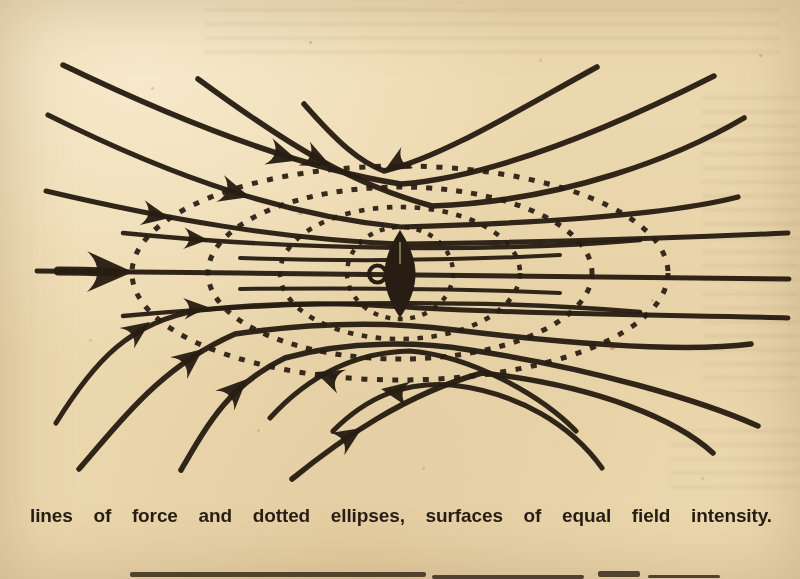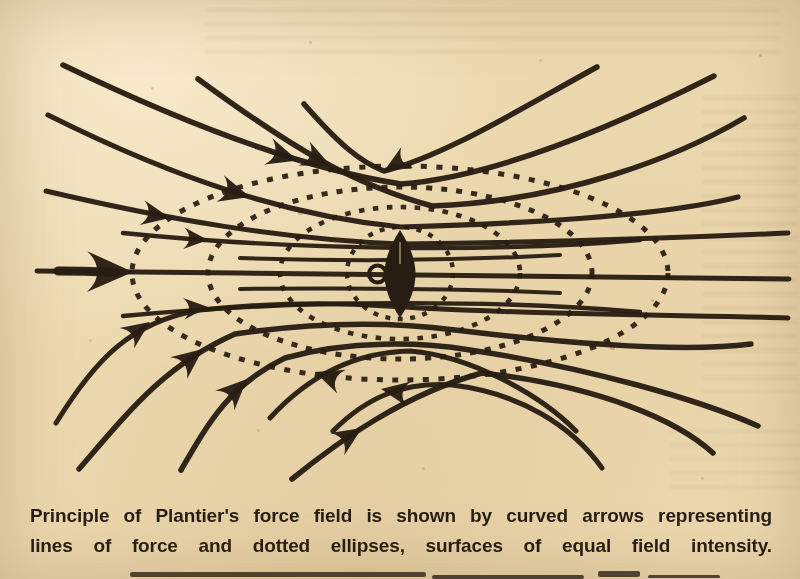--- a/index.html
+++ b/index.html
@@ -89,21 +89,20 @@
       <path d="M 0 0 L -27 -12 C -19 -4.5 -19 4.5 -27 12 Z" class="ahead" transform="translate(247 379) rotate(-44) scale(1.15)"></path>
       <path d="M 0 0 L -27 -12 C -19 -4.5 -19 4.5 -27 12 Z" class="ahead" transform="translate(362 428) rotate(-33) scale(1.1)"></path>
       <path d="M 0 0 L -27 -12 C -19 -4.5 -19 4.5 -27 12 Z" class="ahead" transform="translate(315 372) rotate(200) scale(1.05)"></path>
       <path d="M 0 0 L -27 -12 C -19 -4.5 -19 4.5 -27 12 Z" class="ahead" transform="translate(381 389) rotate(190) scale(1.05)"></path>
       <path d="M 400,230 C 411,247 415.5,261 415.5,274 C 415.5,287 411,301 400,318 C 389,301 384.5,287 384.5,274 C 384.5,261 389,247 400,230 Z" class="lens"></path>
       <circle cx="377.5" cy="274" r="8.5" class="lens-bump"></circle>
       <line x1="400" y1="242" x2="400" y2="264" class="lens-slit"></line>
     </svg>
 
   <div class="caption">
-    <div class="cap-line">Principle of Plantier's force field is shown by curved arrows representing</div>
     <div class="cap-line">lines of force and dotted ellipses, surfaces of equal field intensity.</div>
   </div>
 
   <div class="edge-strip strip-1"></div>
   <div class="edge-strip strip-2"></div>
   <div class="edge-strip strip-3"></div>
   <div class="edge-strip strip-4"></div>
 </div>
 
 </body></html>

